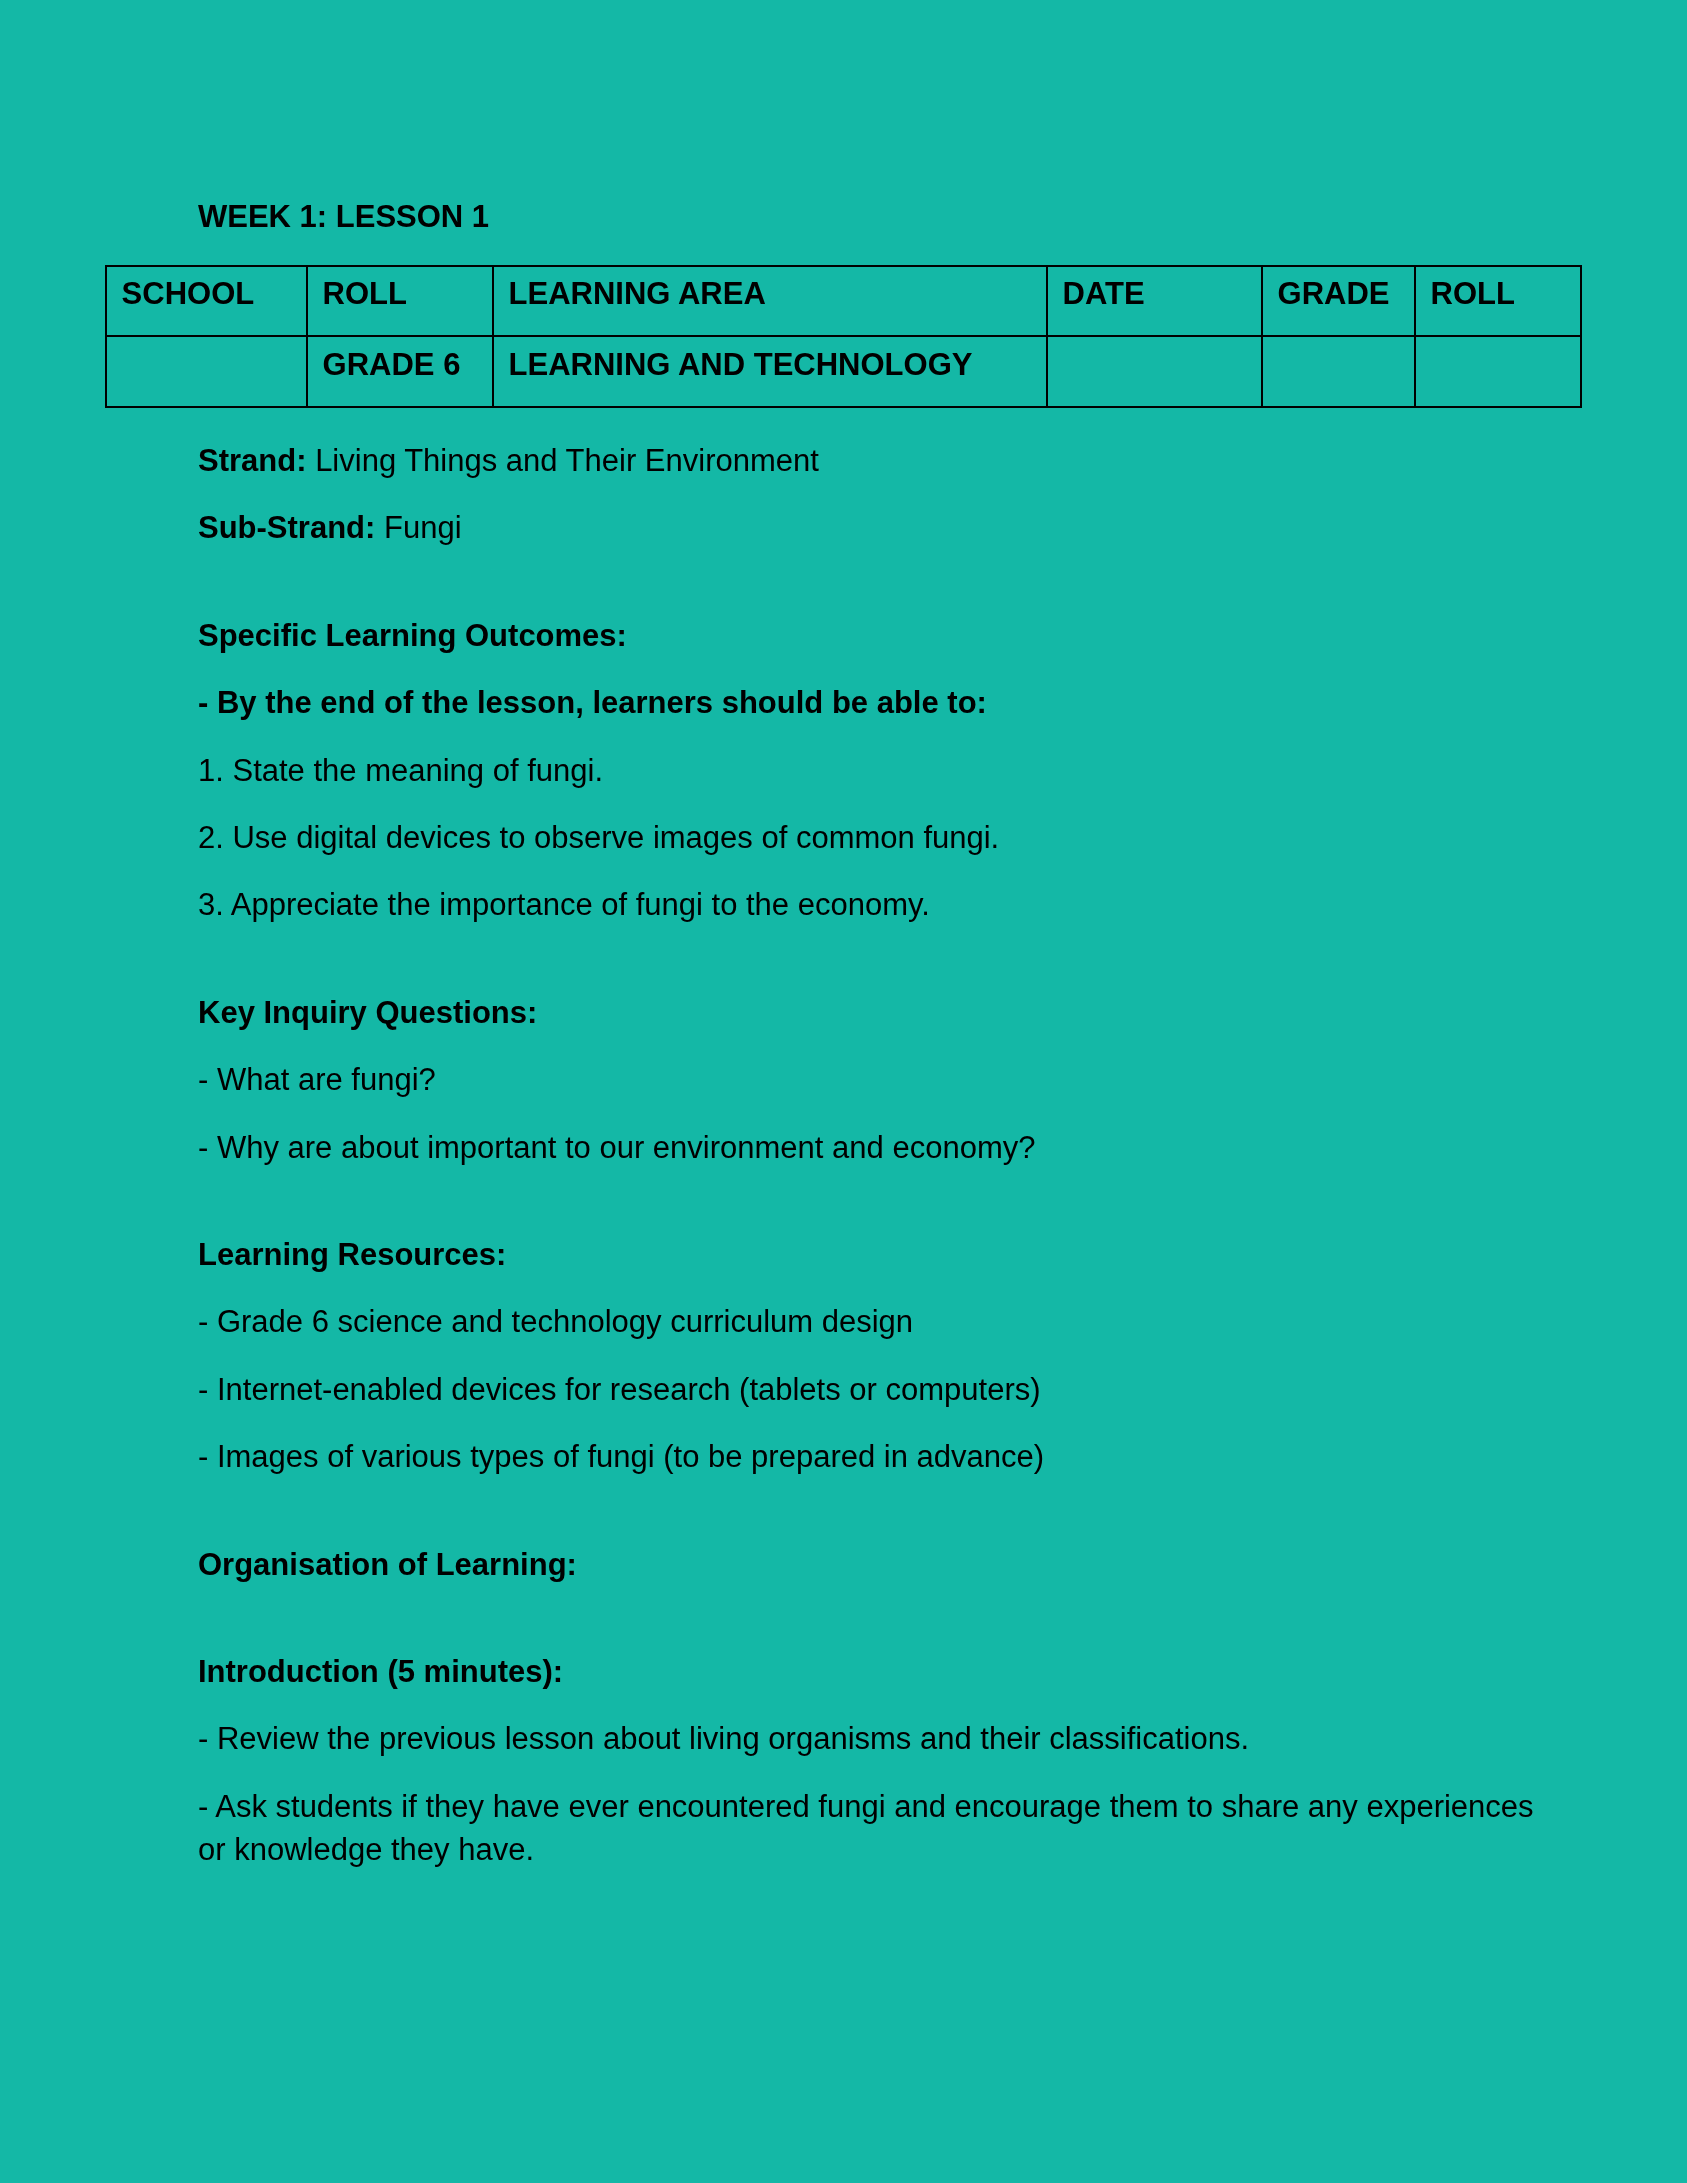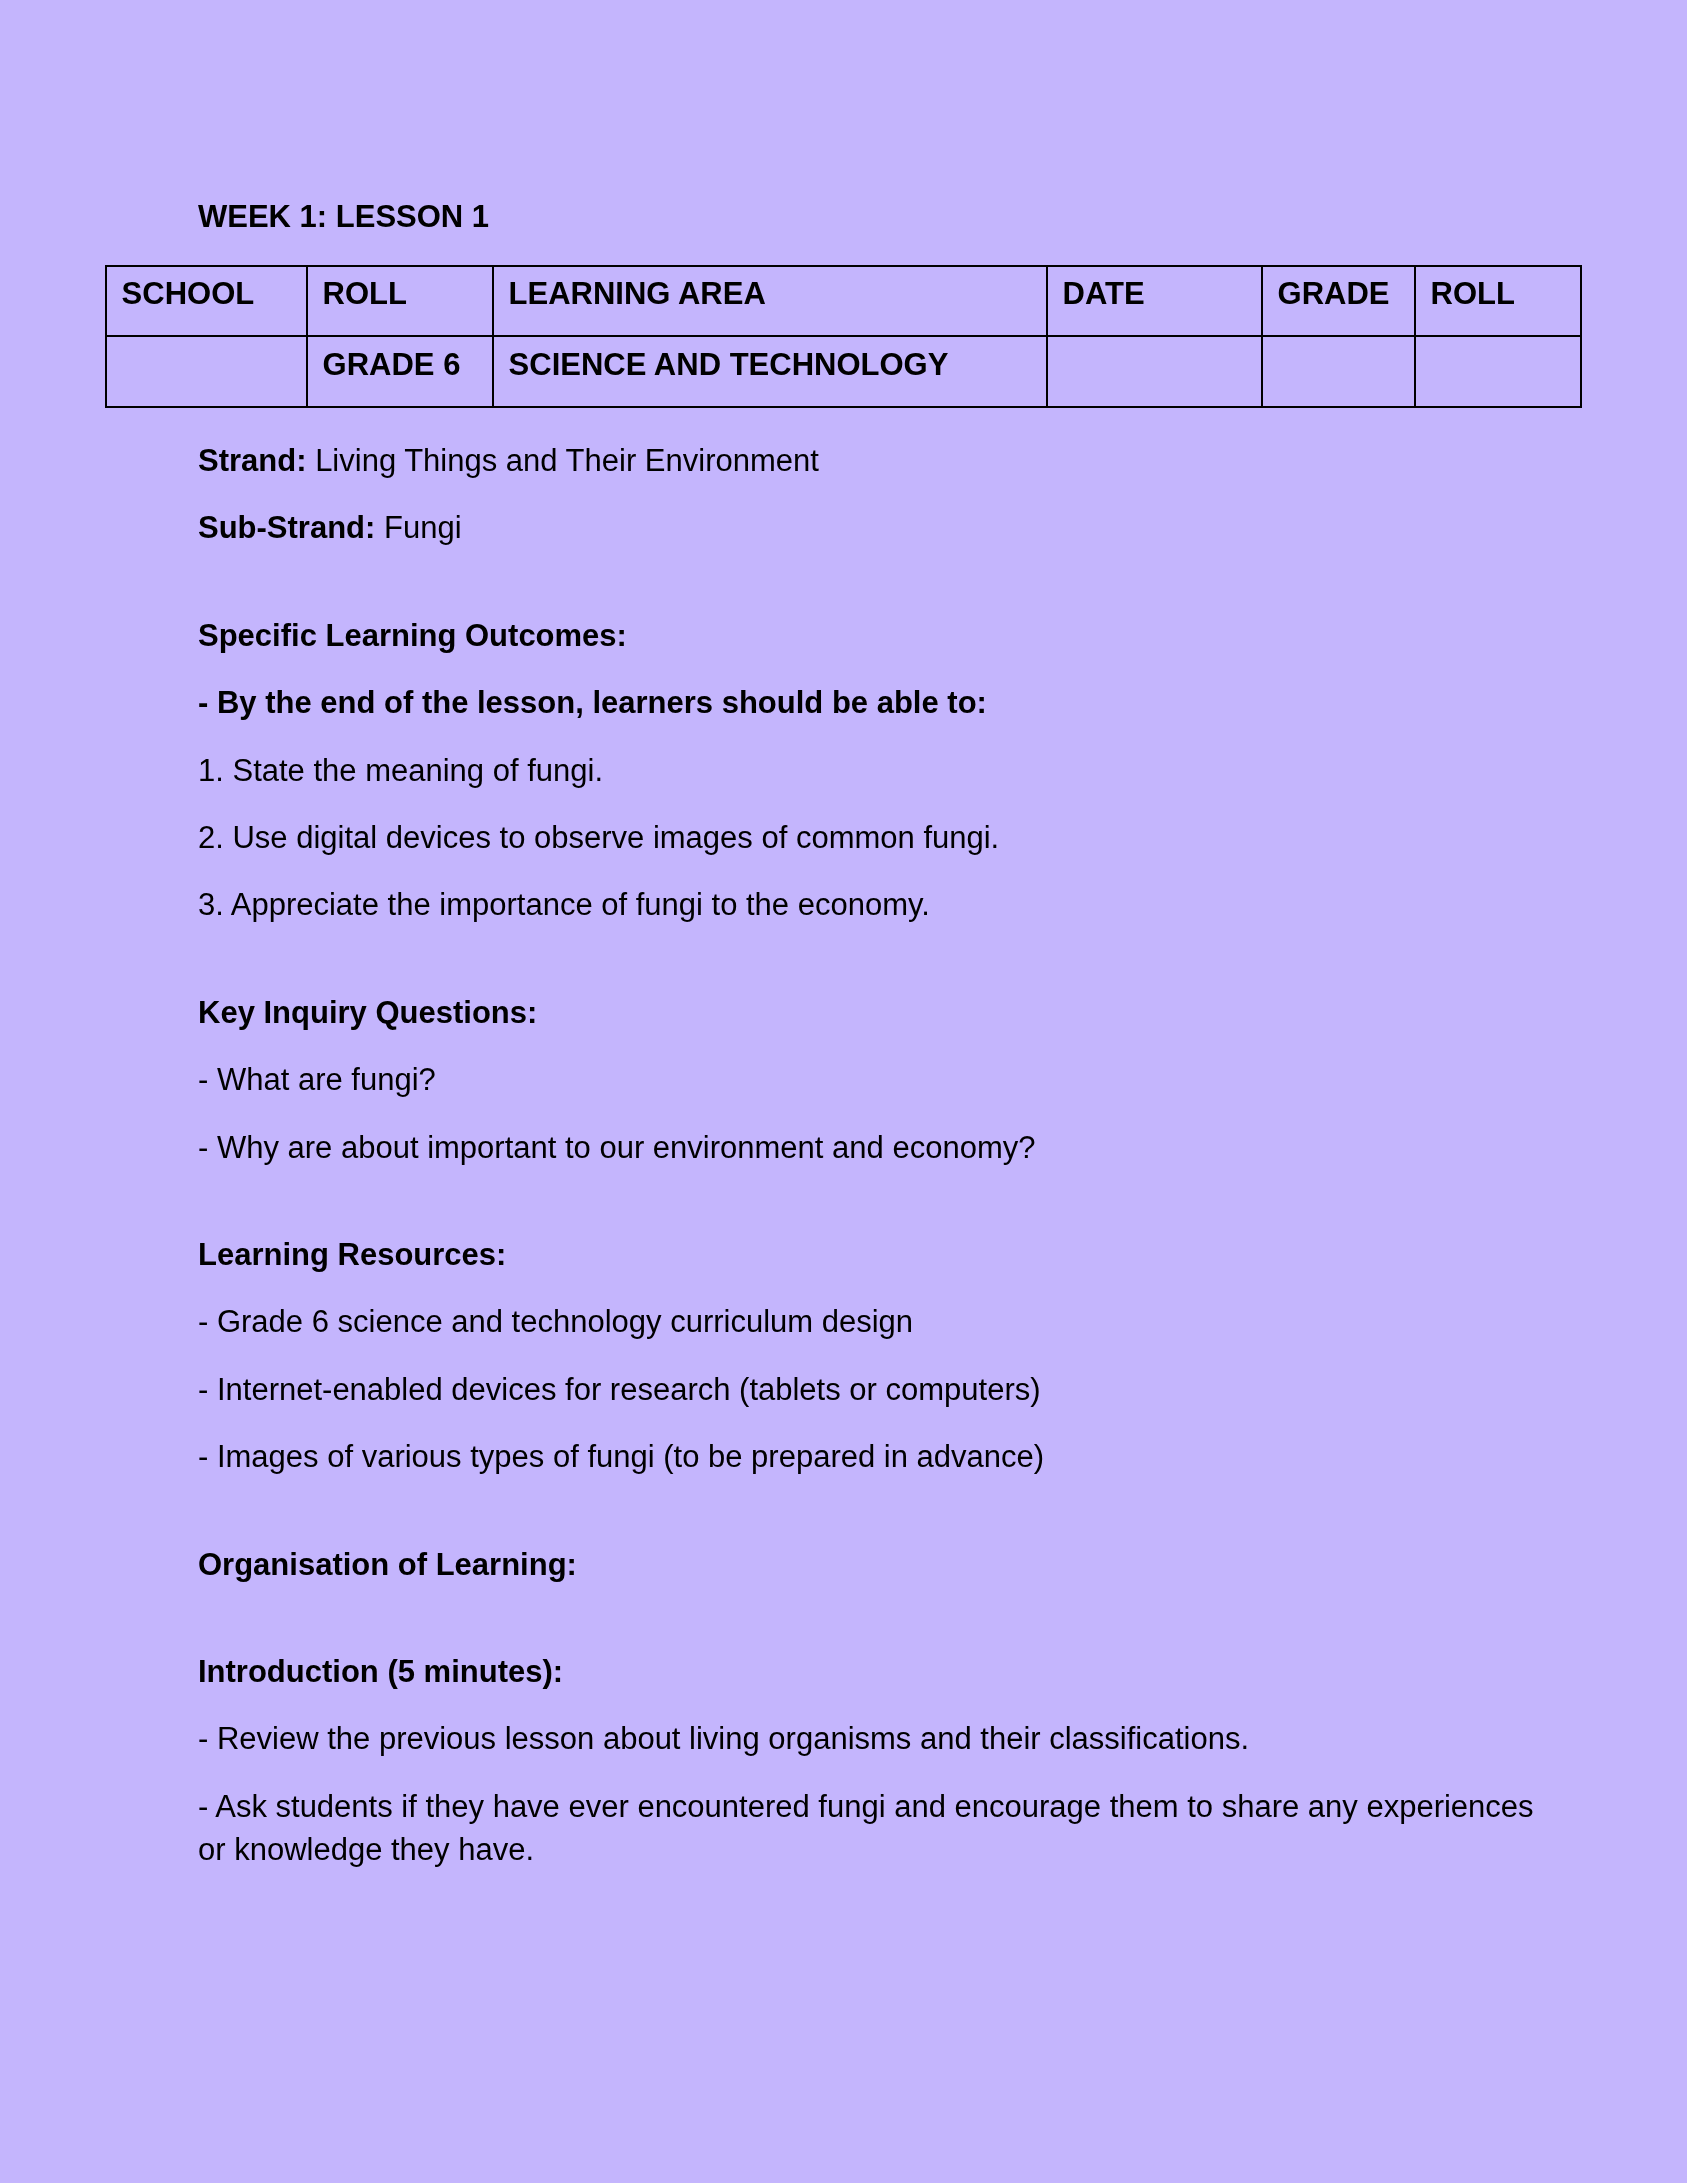--- a/index.html
+++ b/index.html
@@ -4,21 +4,21 @@
 <style>
   html, body {
     margin: 0;
     padding: 0;
     background: #ffffff;
   }
   .page {
     position: relative;
     width: 1687px;
     height: 2183px;
-    background: #c4b5fd;
+    background: #14b8a6;
     color: #000000;
     font-family: "Liberation Sans", sans-serif;
     font-size: 31px;
     line-height: 1.4;
     box-sizing: border-box;
     padding: 195px 119px 0 198px;
     overflow: hidden;
   }
   .doc-title {
     font-weight: bold;
@@ -75,21 +75,21 @@
         <td>SCHOOL</td>
         <td>ROLL</td>
         <td>LEARNING AREA</td>
         <td>DATE</td>
         <td>GRADE</td>
         <td>ROLL</td>
       </tr>
       <tr>
         <td></td>
         <td>GRADE 6</td>
-        <td>SCIENCE AND TECHNOLOGY</td>
+        <td>LEARNING AND TECHNOLOGY</td>
         <td></td>
         <td></td>
         <td></td>
       </tr>
     </tbody>
   </table>
 
   <p class="first-after-table"><span class="bold">Strand:</span> <span>Living Things and Their Environment</span></p>
 
   <p><span class="bold">Sub-Strand:</span> <span>Fungi</span></p>

